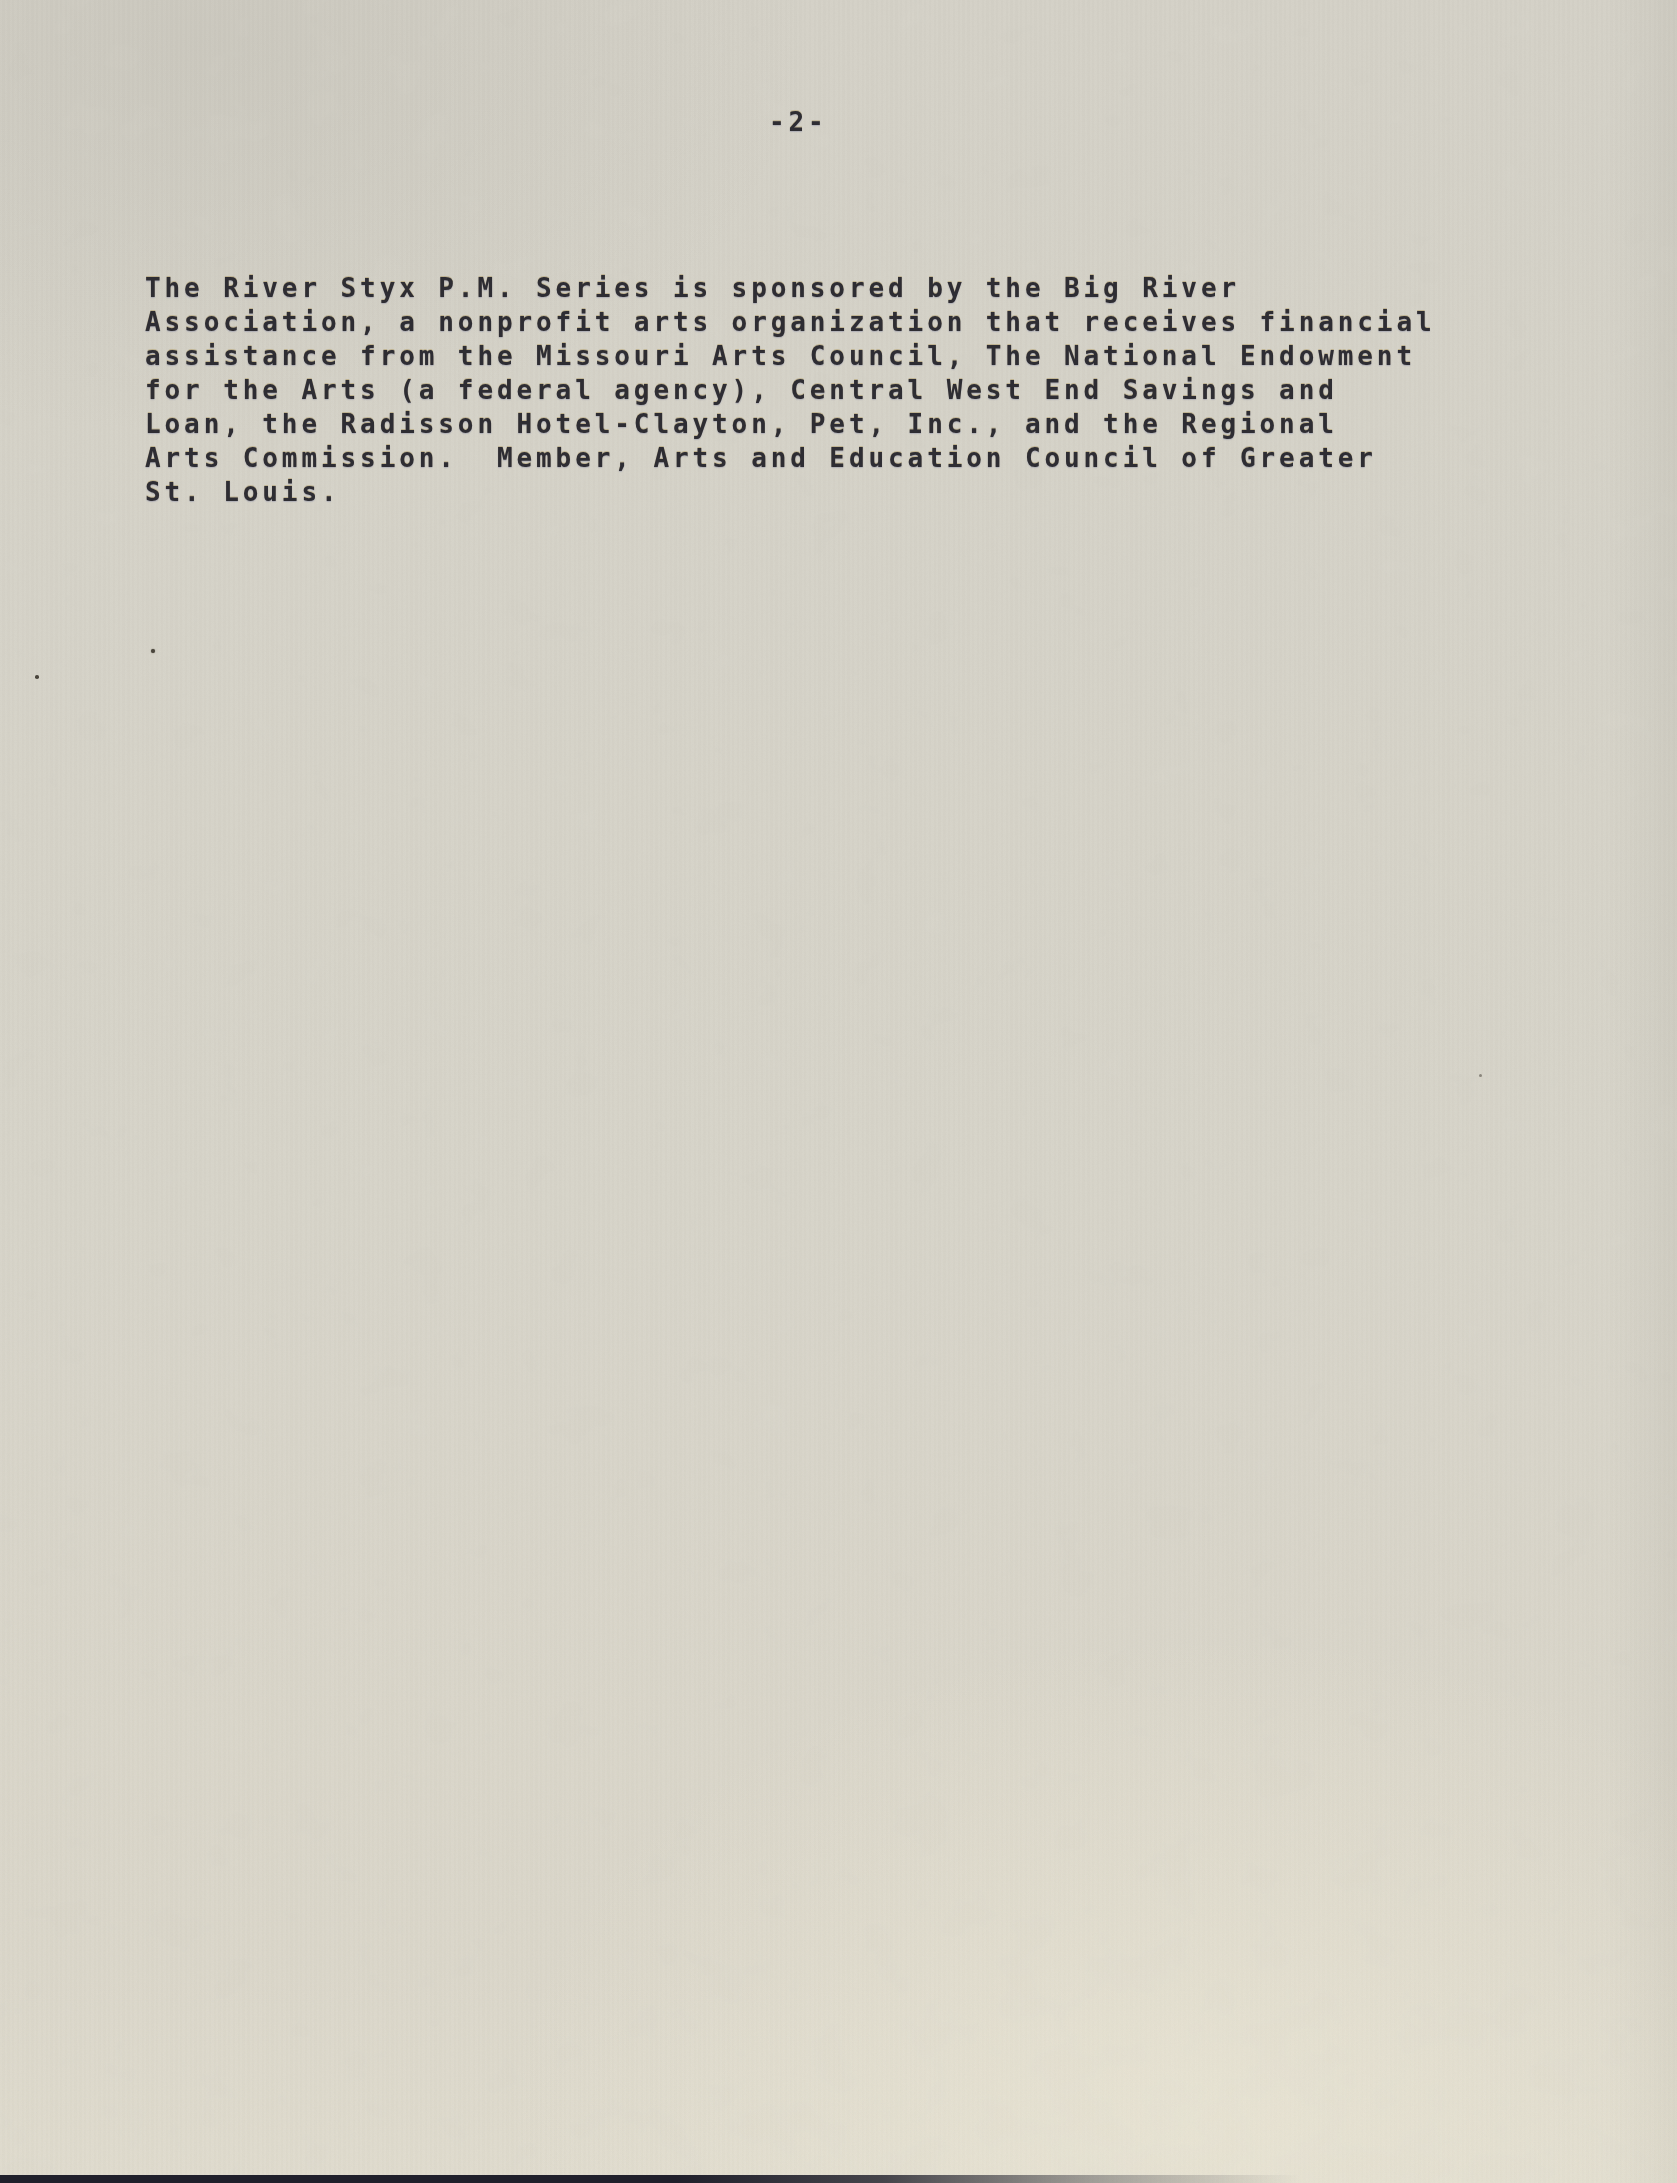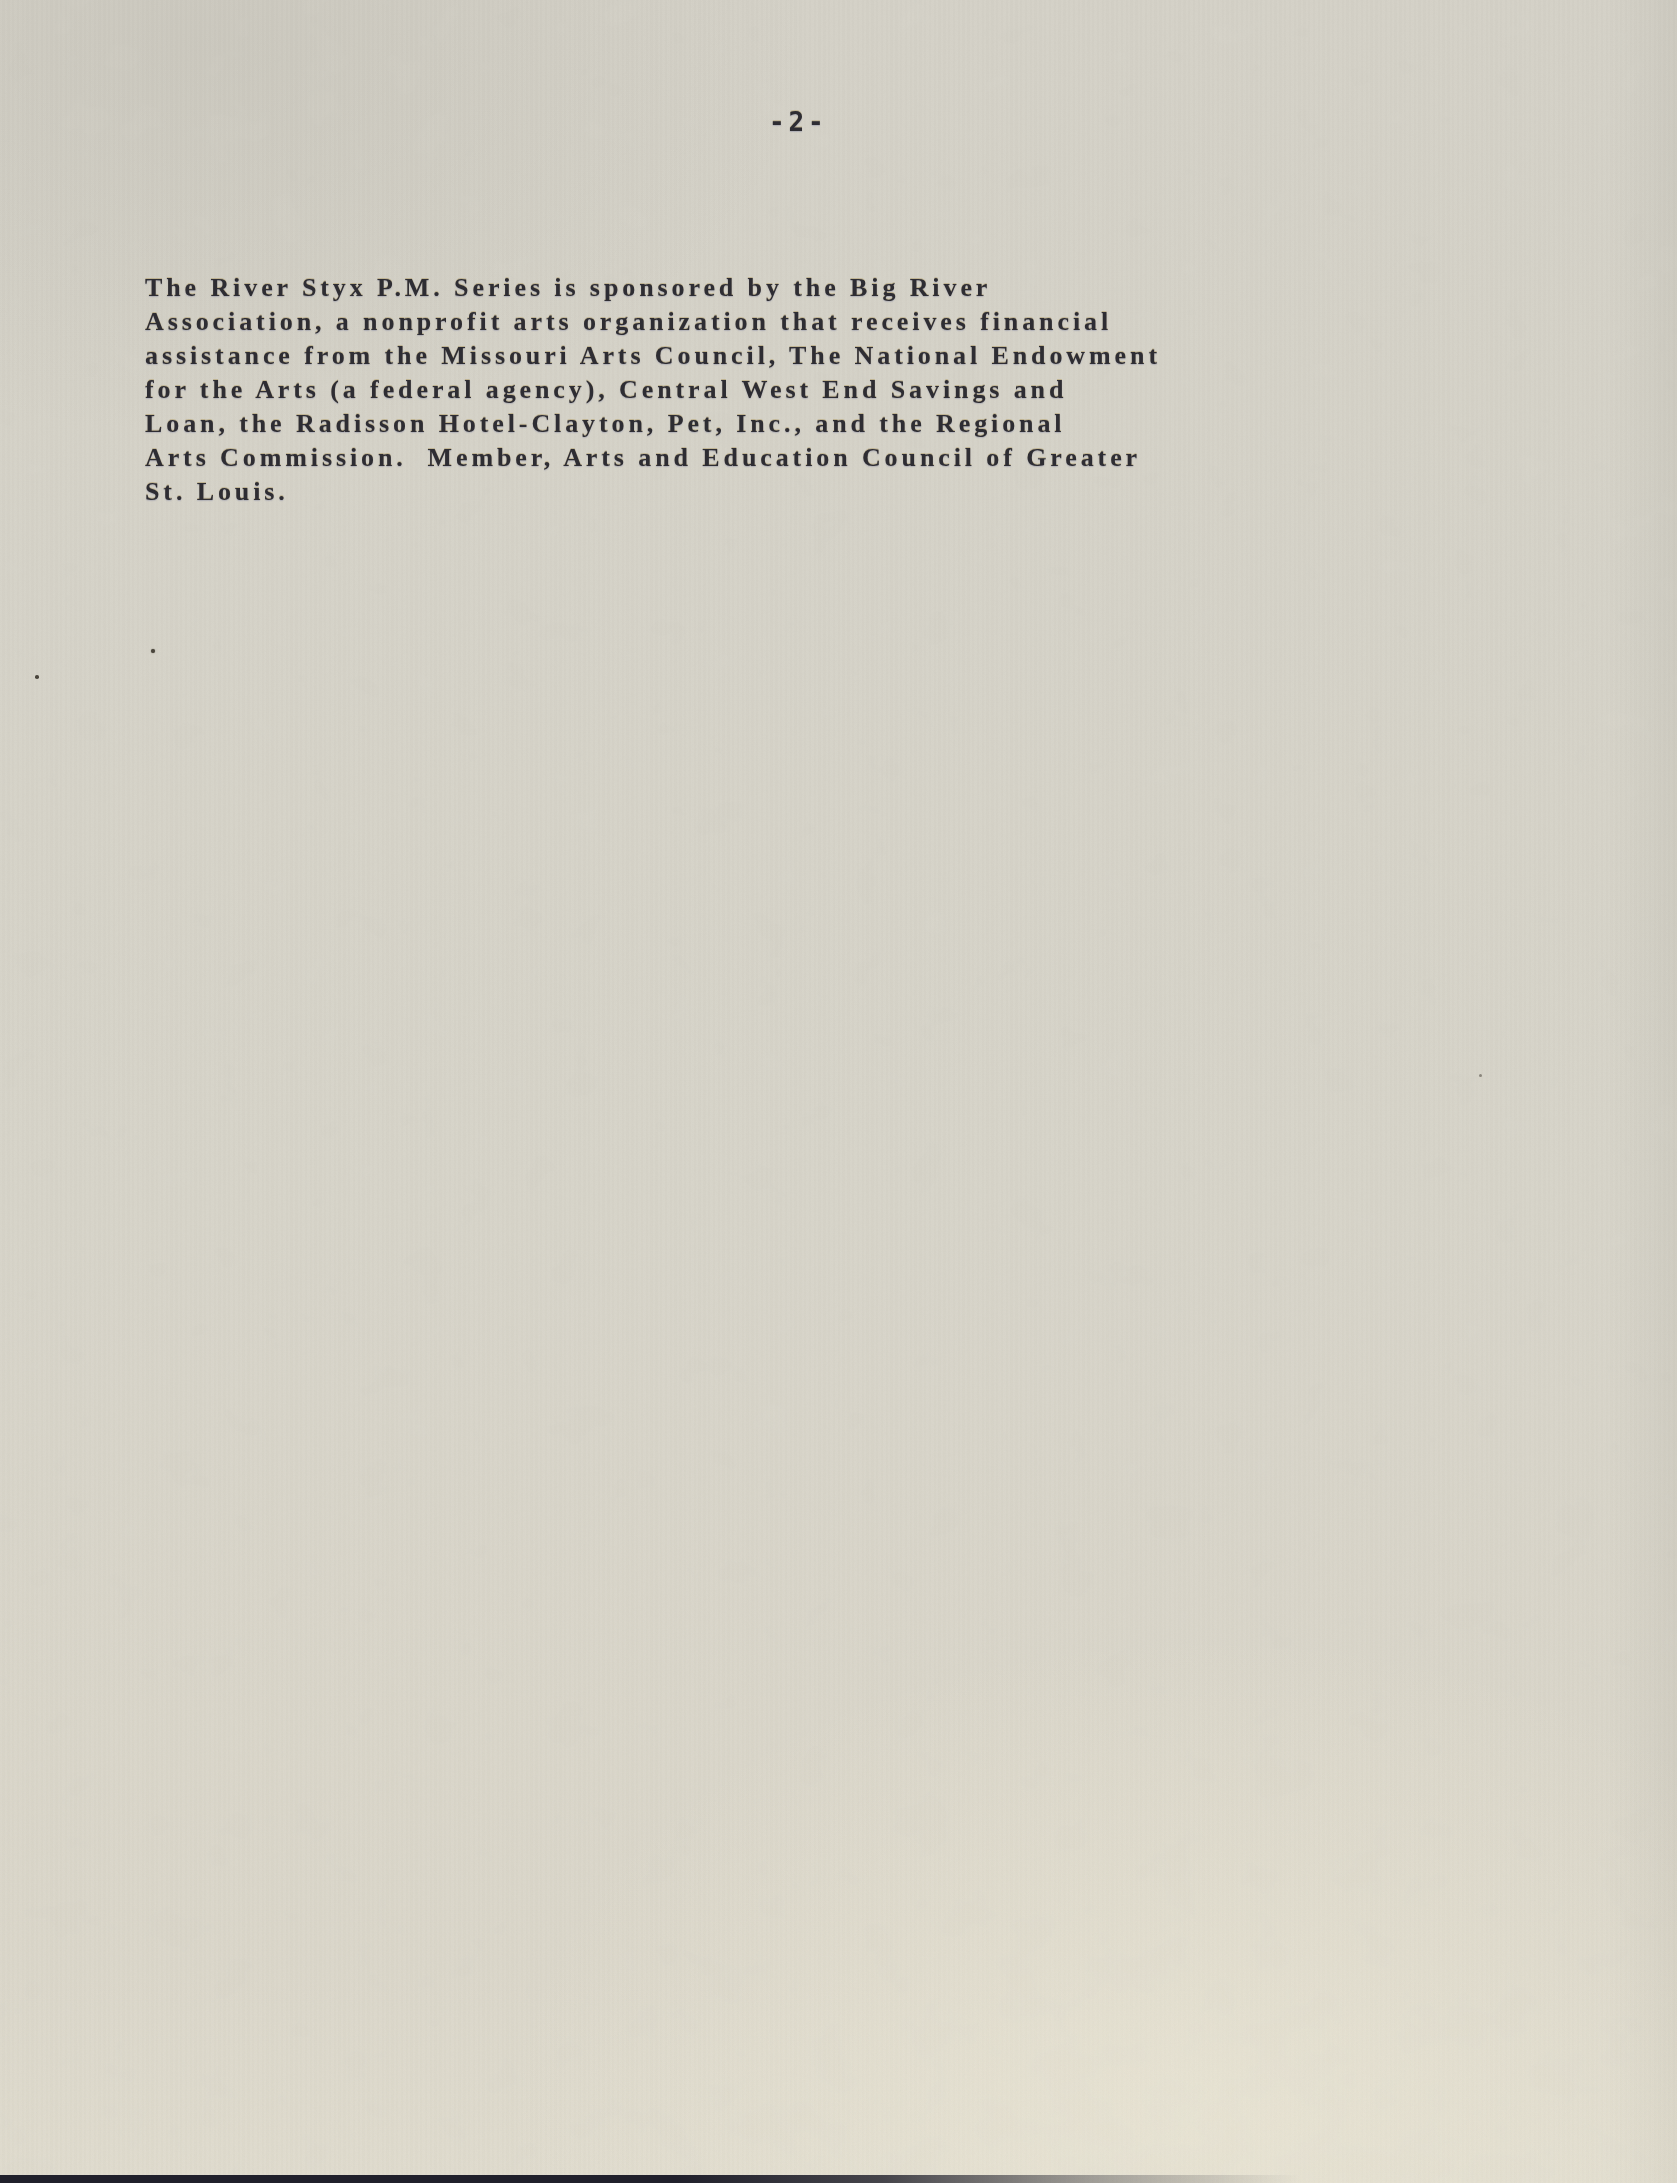--- a/index.html
+++ b/index.html
@@ -43,21 +43,20 @@
       0 1.2px 1.2px rgba(45,55,125,0.22);
   }
   .page-number {
     left: 769px;
     top: 105px;
   }
   .paragraph {
     left: 145px;
     top: 271px;
     width: 1354px;
-    font-family: Liberation Serif, serif;
   }
   .speck {
     position: absolute;
     border-radius: 50%;
     background: #4a453c;
   }
   .speck-a { left: 35px;  top: 675px; width: 3.6px; height: 3.6px; }
   .speck-b { left: 151px; top: 649px; width: 4.2px; height: 4.2px; box-shadow: 0 0 1.2px rgba(70,65,55,0.8); }
   .speck-c { left: 1479px; top: 1074px; width: 3px; height: 3px; opacity: 0.55; }
   .scan-edge {

